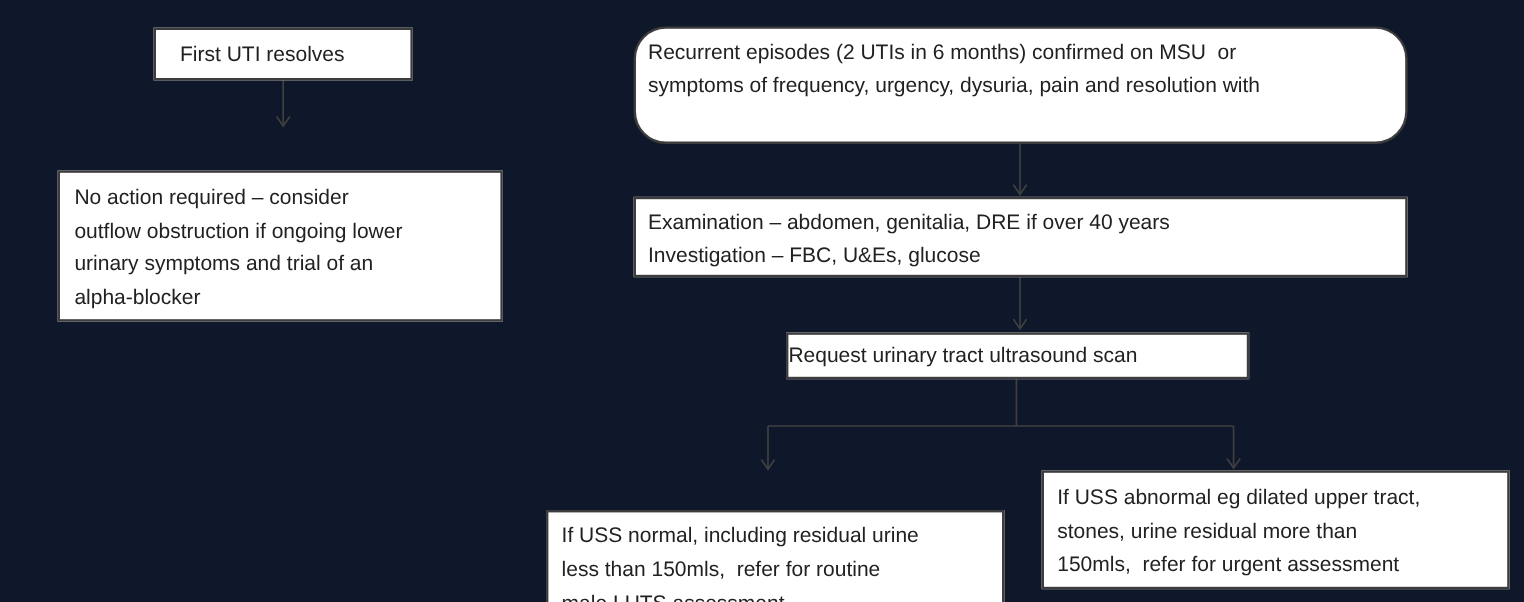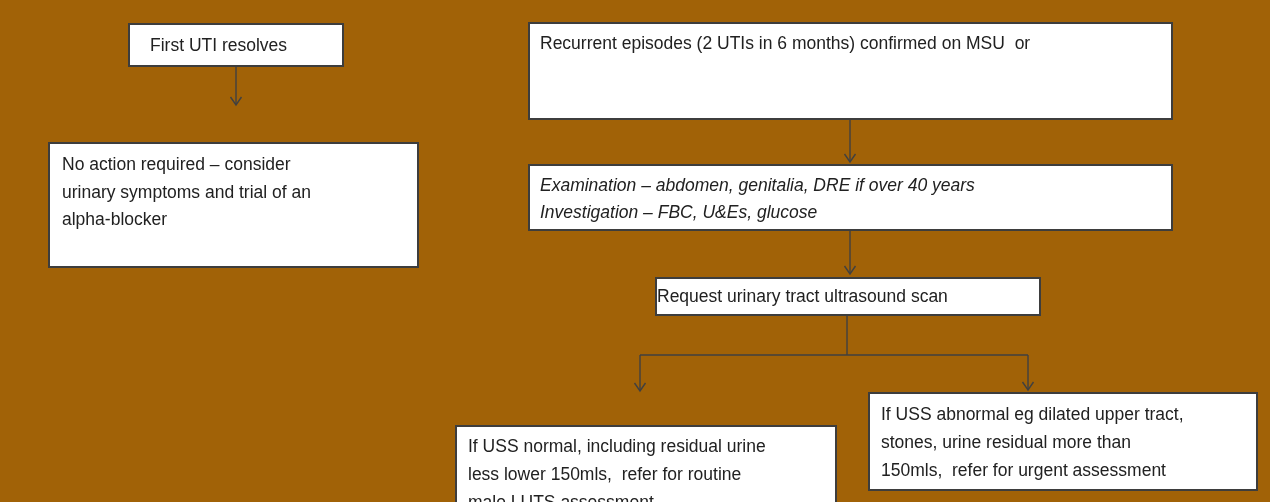--- a/index.html
+++ b/index.html
@@ -4,21 +4,21 @@
 <style>
   html, body {
     margin: 0;
     padding: 0;
     background: #ffffff;
   }
   .canvas {
     position: relative;
     width: 1270px;
     height: 502px;
-    background: #a16207;
+    background: #0f172a;
     font-family: "Liberation Sans", sans-serif;
     color: #212121;
     overflow: hidden;
   }
   .connectors {
     position: absolute;
     left: 0;
     top: 0;
     width: 1270px;
     height: 502px;
@@ -72,40 +72,42 @@
       <path d="M1022.5,382 L1028,390 L1033.5,382"></path>
     </g>
   </svg>
 
   <div class="box vcenter" style="left:128px; top:23px; width:216px; height:44px; padding-left:20px;">
     <div class="line">First UTI resolves</div>
   </div>
 
   <div class="box" style="left:48px; top:107px; width:371px; height:126px; padding:7px 8px 0 12px; line-height:27.5px;margin-top:35px;">
     <div class="line">No action required – consider</div>
+    <div class="line">outflow obstruction if ongoing lower</div>
     <div class="line">urinary symptoms and trial of an</div>
     <div class="line">alpha-blocker</div>
   </div>
 
-  <div class="box" style="left:528px; top:22px; width:645px; height:98px; padding:6px 8px 0 10px; line-height:27.5px;">
+  <div class="box" style="left:528px; top:22px; width:645px; height:98px; padding:6px 8px 0 10px; line-height:27.5px;border-radius:27px;">
     <div class="line">Recurrent episodes (2 UTIs in 6 months) confirmed on MSU  or</div>
+    <div class="line">symptoms of frequency, urgency, dysuria, pain and resolution with</div>
   </div>
 
-  <div class="box" style="left:528px; top:164px; width:645px; height:67px; padding:6px 8px 0 10px; line-height:27px;font-style:italic;">
+  <div class="box" style="left:528px; top:164px; width:645px; height:67px; padding:6px 8px 0 10px; line-height:27px;">
     <div class="line">Examination – abdomen, genitalia, DRE if over 40 years</div>
     <div class="line">Investigation – FBC, U&amp;Es, glucose</div>
   </div>
 
   <div class="box vcenter" style="left:655px; top:277px; width:386px; height:39px; ">
     <div class="line">Request urinary tract ultrasound scan</div>
   </div>
 
   <div class="box" style="left:455px; top:393px; width:382px; height:96px; padding:5px 8px 0 11px; line-height:28px;margin-top:32px;">
     <div class="line">If USS normal, including residual urine</div>
-    <div class="line">less lower 150mls,  refer for routine</div>
+    <div class="line">less than 150mls,  refer for routine</div>
     <div class="line">male LUTS assessment</div>
   </div>
 
   <div class="box" style="left:868px; top:392px; width:390px; height:99px; padding:6px 8px 0 11px; line-height:28px;">
     <div class="line">If USS abnormal eg dilated upper tract,</div>
     <div class="line">stones, urine residual more than</div>
     <div class="line">150mls,  refer for urgent assessment</div>
   </div>
 
 </div>

